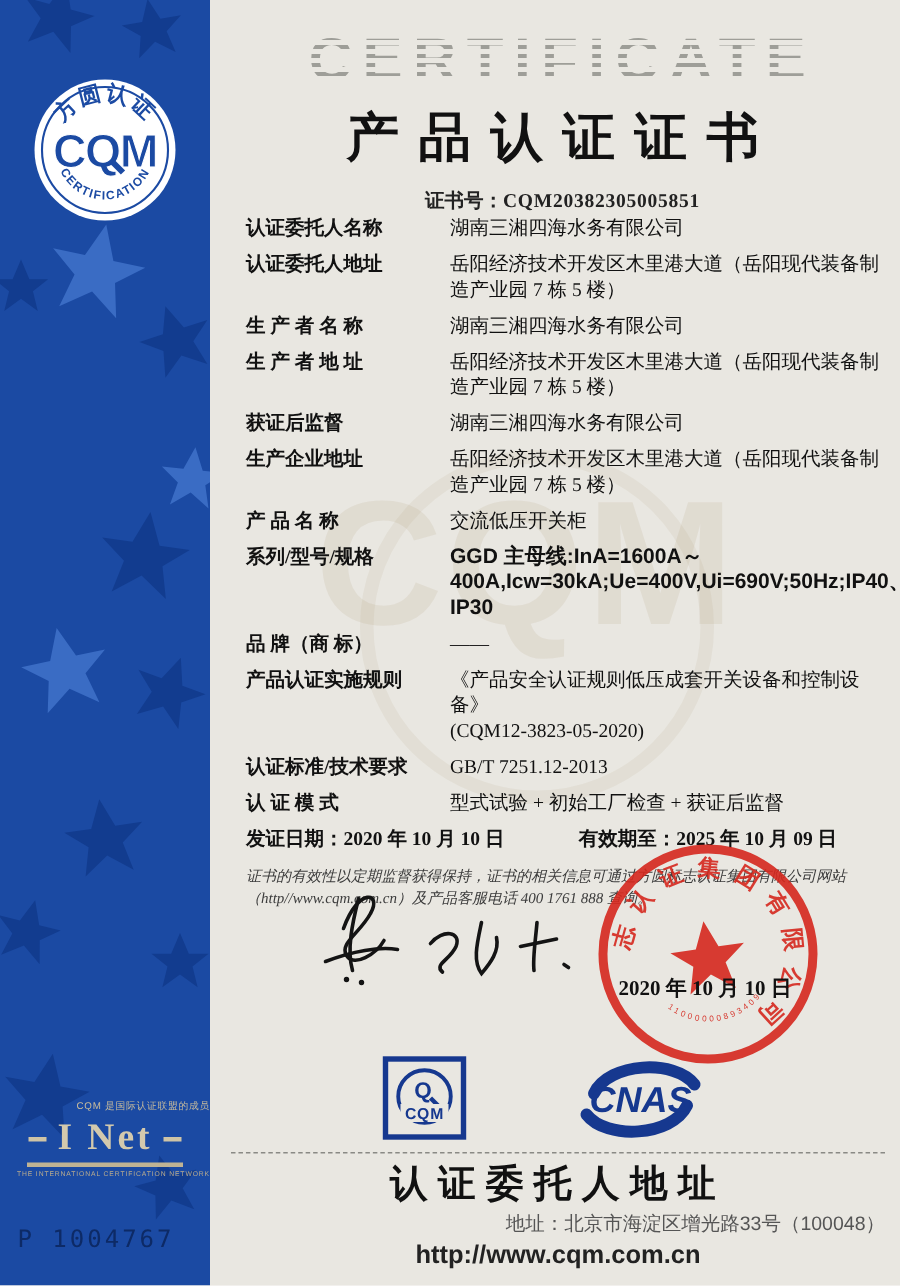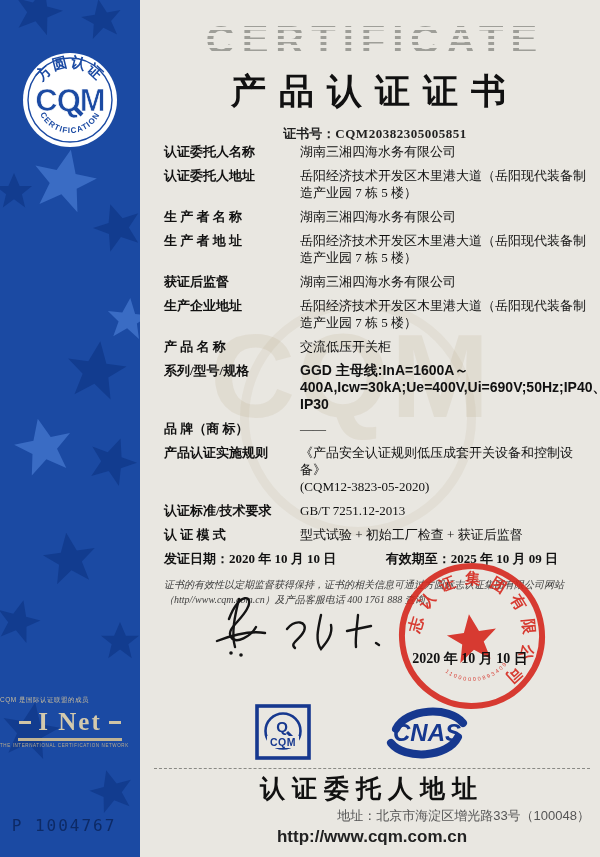--- a/index.html
+++ b/index.html
@@ -8,21 +8,21 @@
   }
   *{margin:0;padding:0;box-sizing:border-box;}
   html,body{width:600px;height:857px;}
   body{font-family:"Liberation Serif",serif;overflow:hidden;background:#fff;}
   .page{width:600px;height:857px;display:flex;}
 
   
   .sidebar{position:relative;width:140px;height:857px;background:var(--blue);overflow:hidden;flex-shrink:0;}
   .stars{position:absolute;inset:0;}
   .emblem{position:absolute;top:52px;left:22px;width:96px;height:96px;}
-  .inet{position:absolute;top:696px;left:0;width:140px;text-align:left;color:var(--tan);}
+  .inet{position:absolute;top:733px;left:0;width:140px;text-align:right;color:var(--tan);}
   .inet-member{font-size:6.5px;letter-spacing:.5px;color:#c9bc9c;font-family:"Liberation Sans",sans-serif;}
   .inet-row{display:flex;align-items:center;justify-content:center;gap:7px;margin-top:3px;}
   .inet-dash{width:12px;height:3px;background:var(--tan);}
   .inet-name{font-family:"Liberation Serif",serif;font-weight:bold;font-size:25px;letter-spacing:2px;color:#d3c9ad;}
   .inet-bar{width:104px;height:3px;background:#bfb394;margin:2px auto 2px;}
   .inet-sub{font-size:4.5px;letter-spacing:.6px;color:#b8ab8e;font-family:"Liberation Sans",sans-serif;}
   .serial{position:absolute;bottom:22px;left:0;width:128px;text-align:center;
     font-family:"DejaVu Sans Mono",monospace;font-size:16px;letter-spacing:2px;color:#0d2a66;}
 
   

